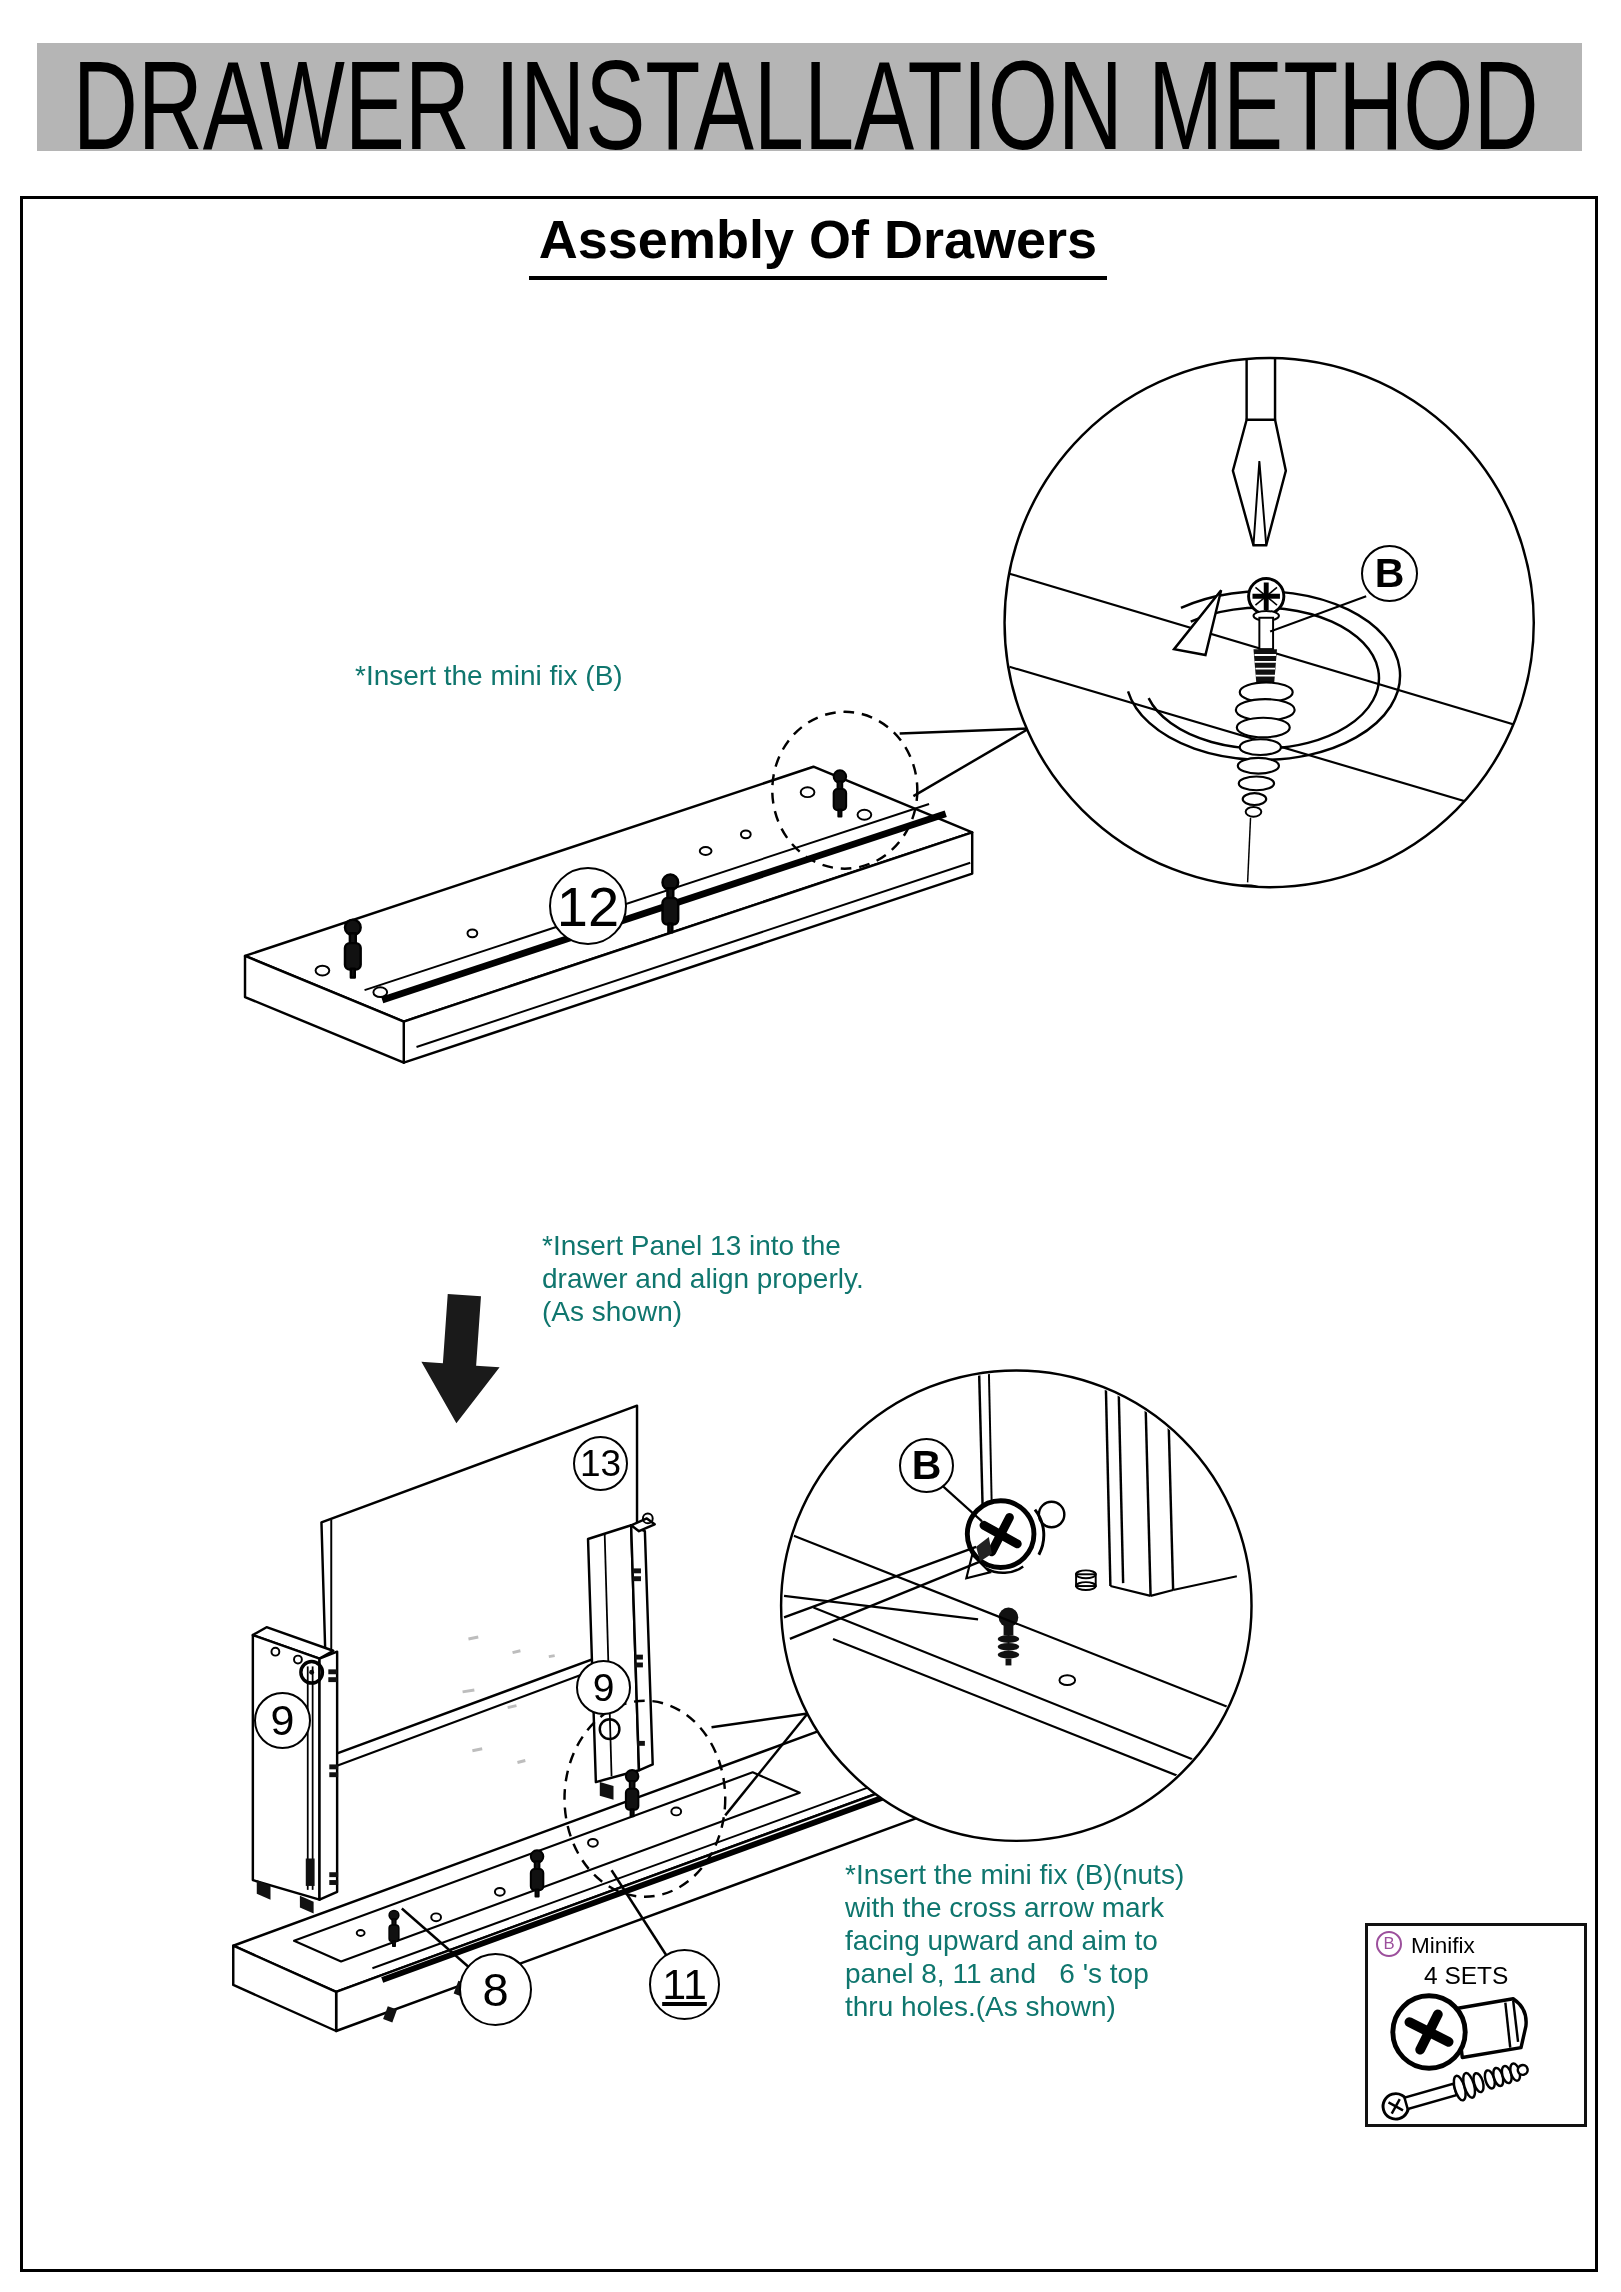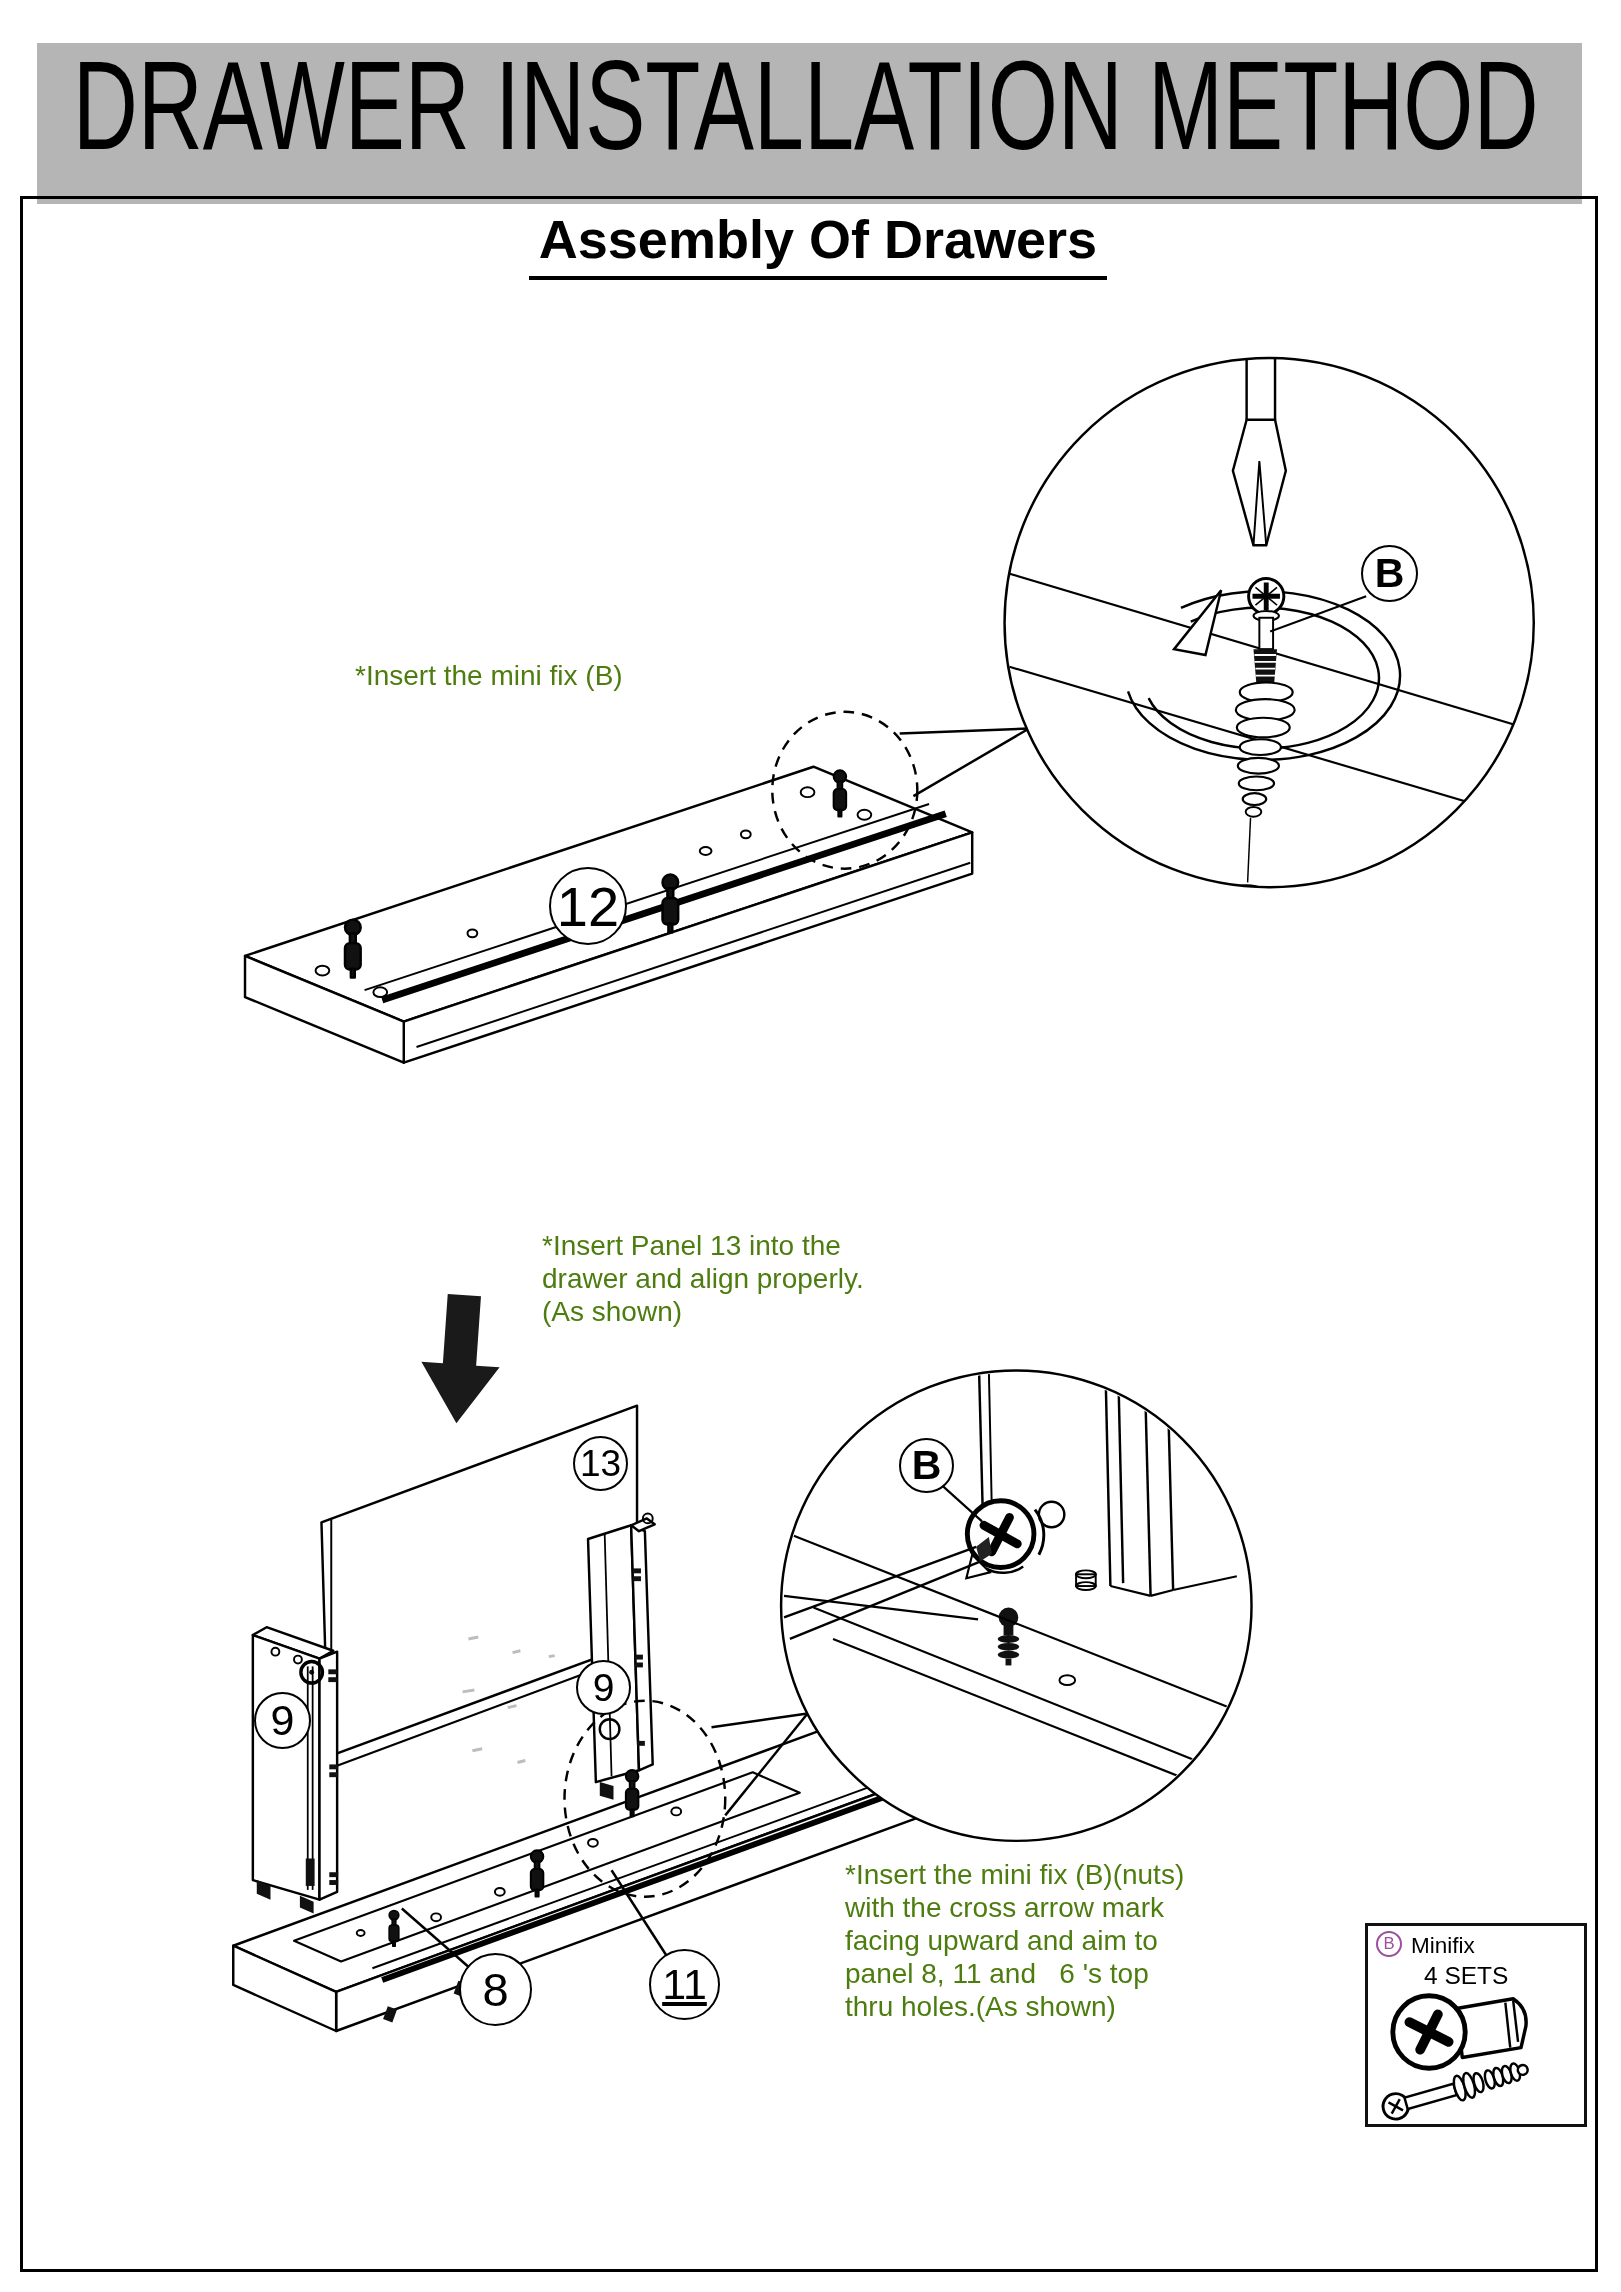--- a/index.html
+++ b/index.html
@@ -1,33 +1,33 @@
 <!DOCTYPE html>
 <html><head>
 <meta charset="utf-8">
 <style>
   html,body{margin:0;padding:0;background:#e8e8e8;}
   .page{
     position:relative;width:1621px;height:2293px;background:#ffffff;
     font-family:"Liberation Sans", sans-serif;color:#000;overflow:hidden;
   }
   .banner{
-    position:absolute;left:37px;top:43px;width:1545px;height:161px;
+    position:absolute;left:37px;top:43px;width:1545px;height:108px;
     background:#b5b5b5;
   }
   .content-box{
     position:absolute;left:19.6px;top:196px;width:1578px;height:2076px;
     border:3.9px solid #000;box-sizing:border-box;
   }
   .heading{
     position:absolute;left:529px;top:208px;
     font-size:54px;font-weight:bold;letter-spacing:0px;
     border-bottom:4.9px solid #000;padding:0 9.8px 5.9px 9.8px;white-space:nowrap;
   }
-  .note{position:absolute;font-size:28px;line-height:33px;color:#4d7c0f;}
+  .note{position:absolute;font-size:28px;line-height:33px;color:#0f766e;}
   .note div{white-space:pre;}
   .note1{left:355px;top:659px;}
   .note2{left:542px;top:1229px;}
   .note3{left:845px;top:1858px;}
   .art{position:absolute;left:0;top:0;}
   .circle-label{
     position:absolute;border:2.9px solid #000;border-radius:50%;background:#fff;
     display:flex;align-items:center;justify-content:center;box-sizing:border-box;
     font-weight:400;z-index:5;
   }

